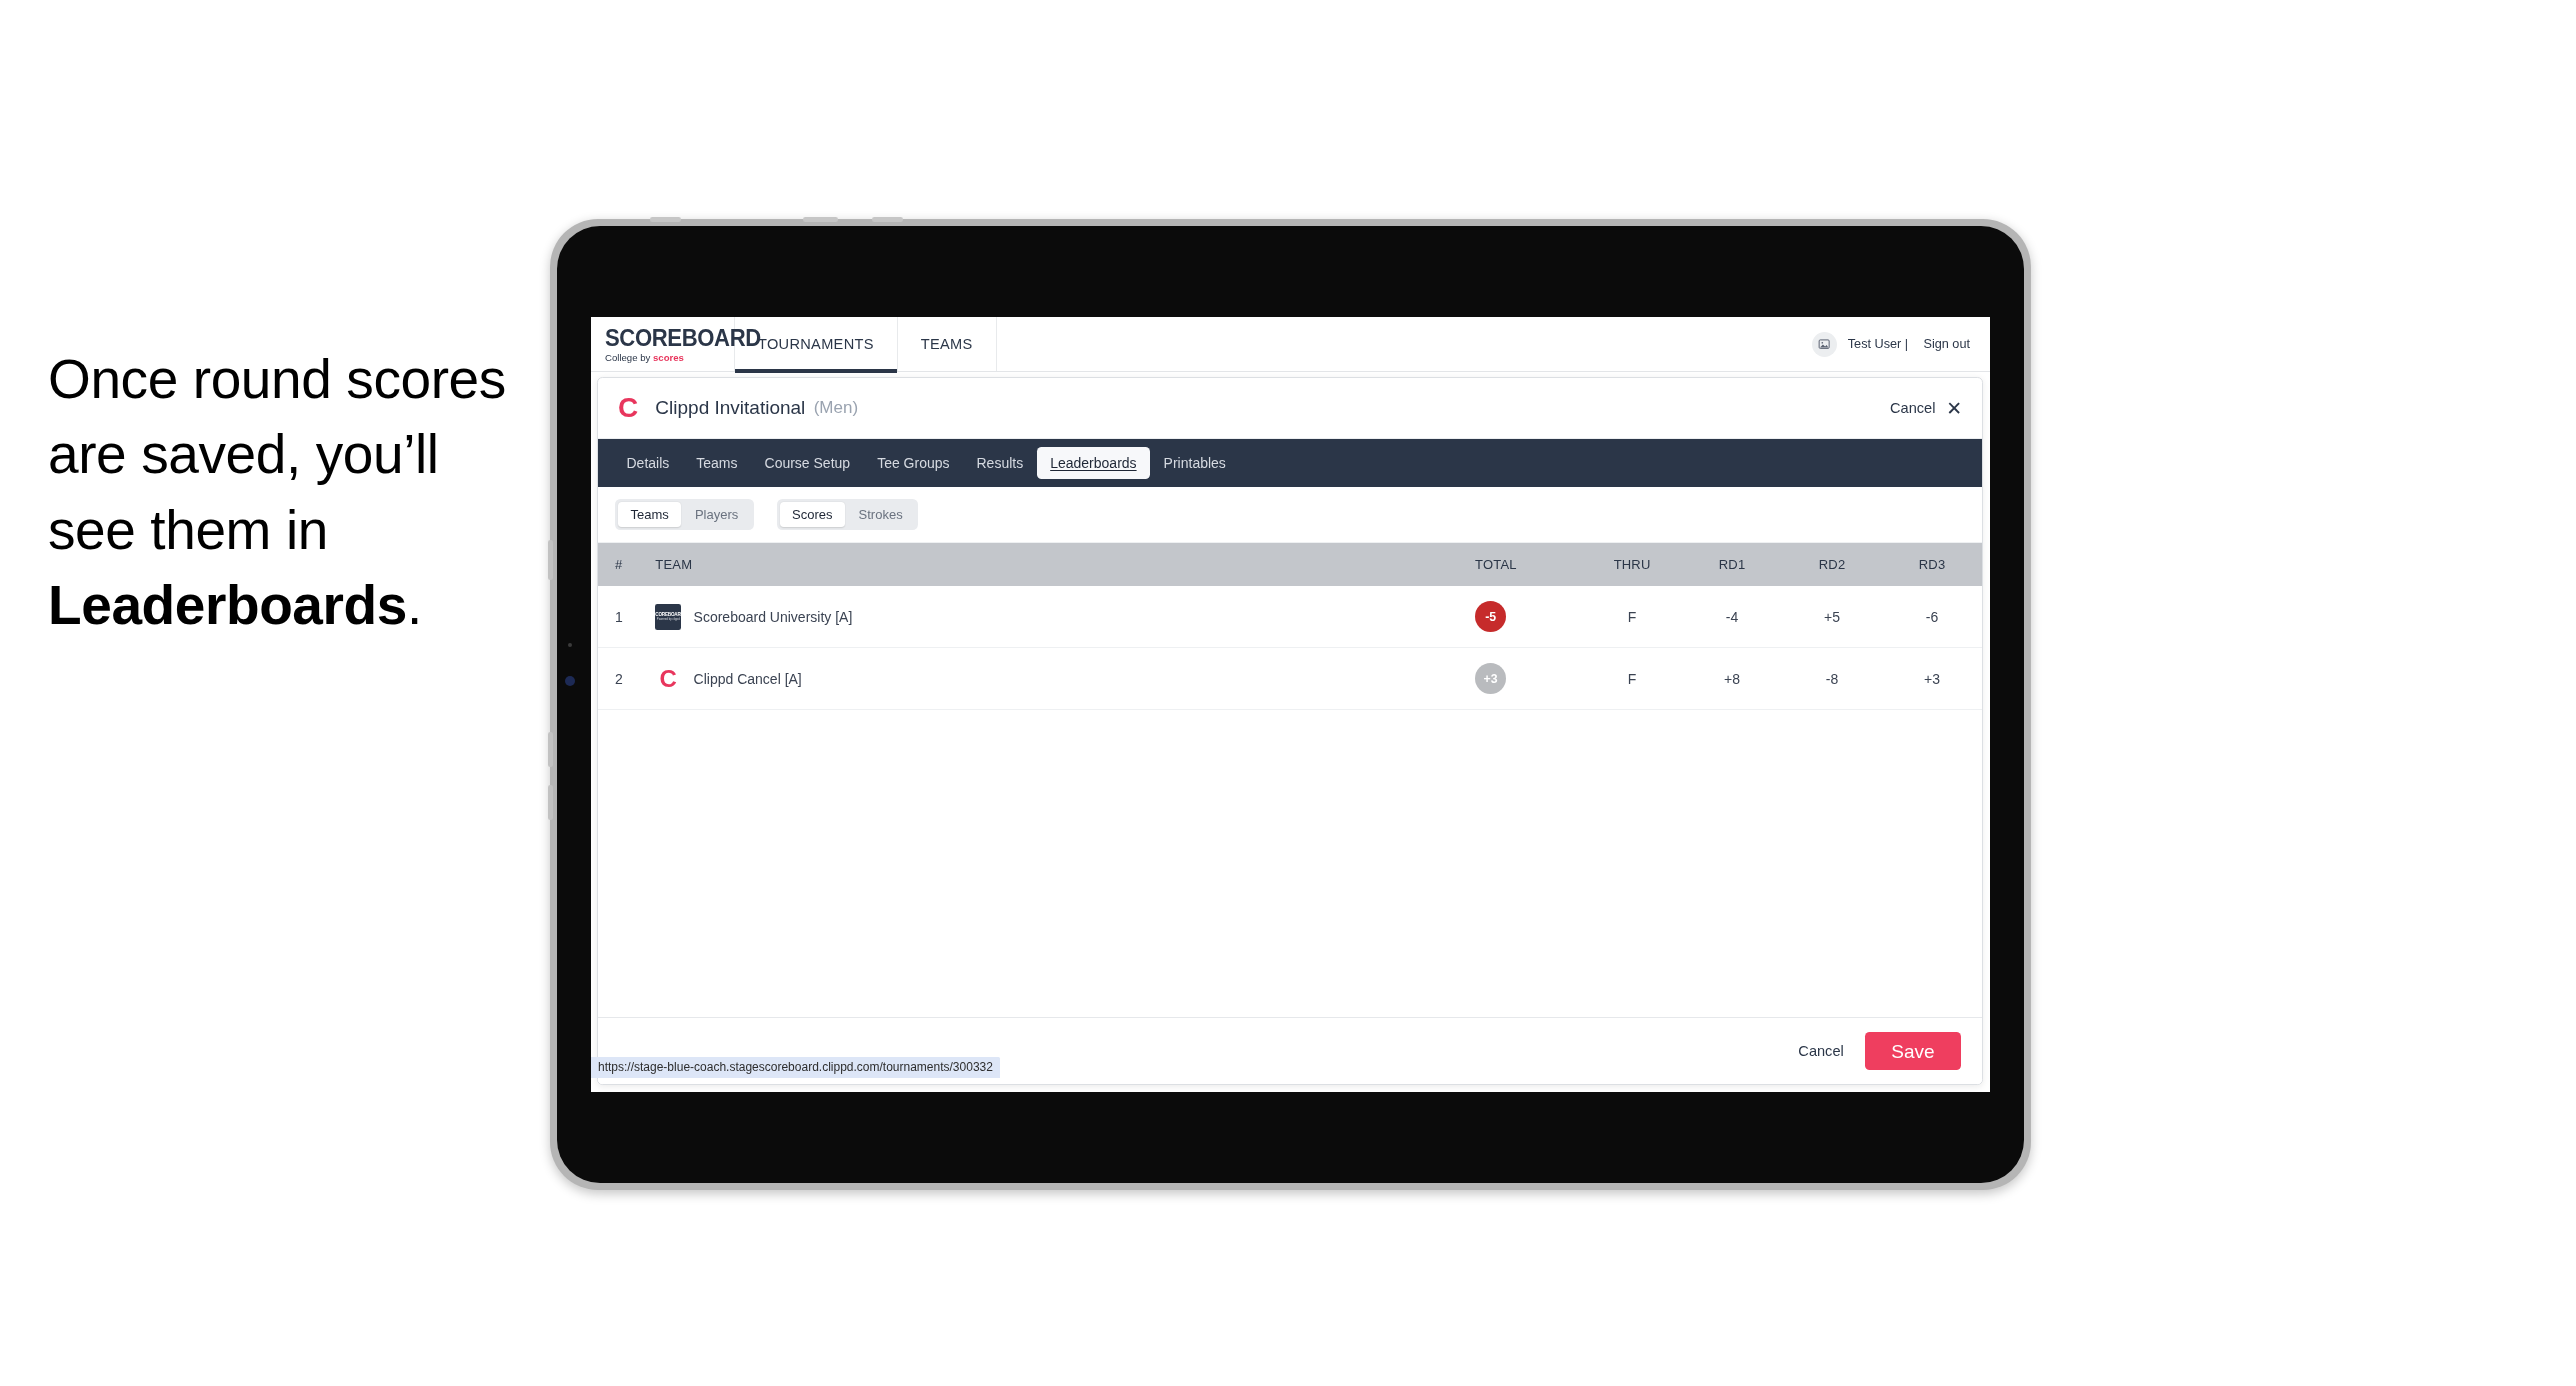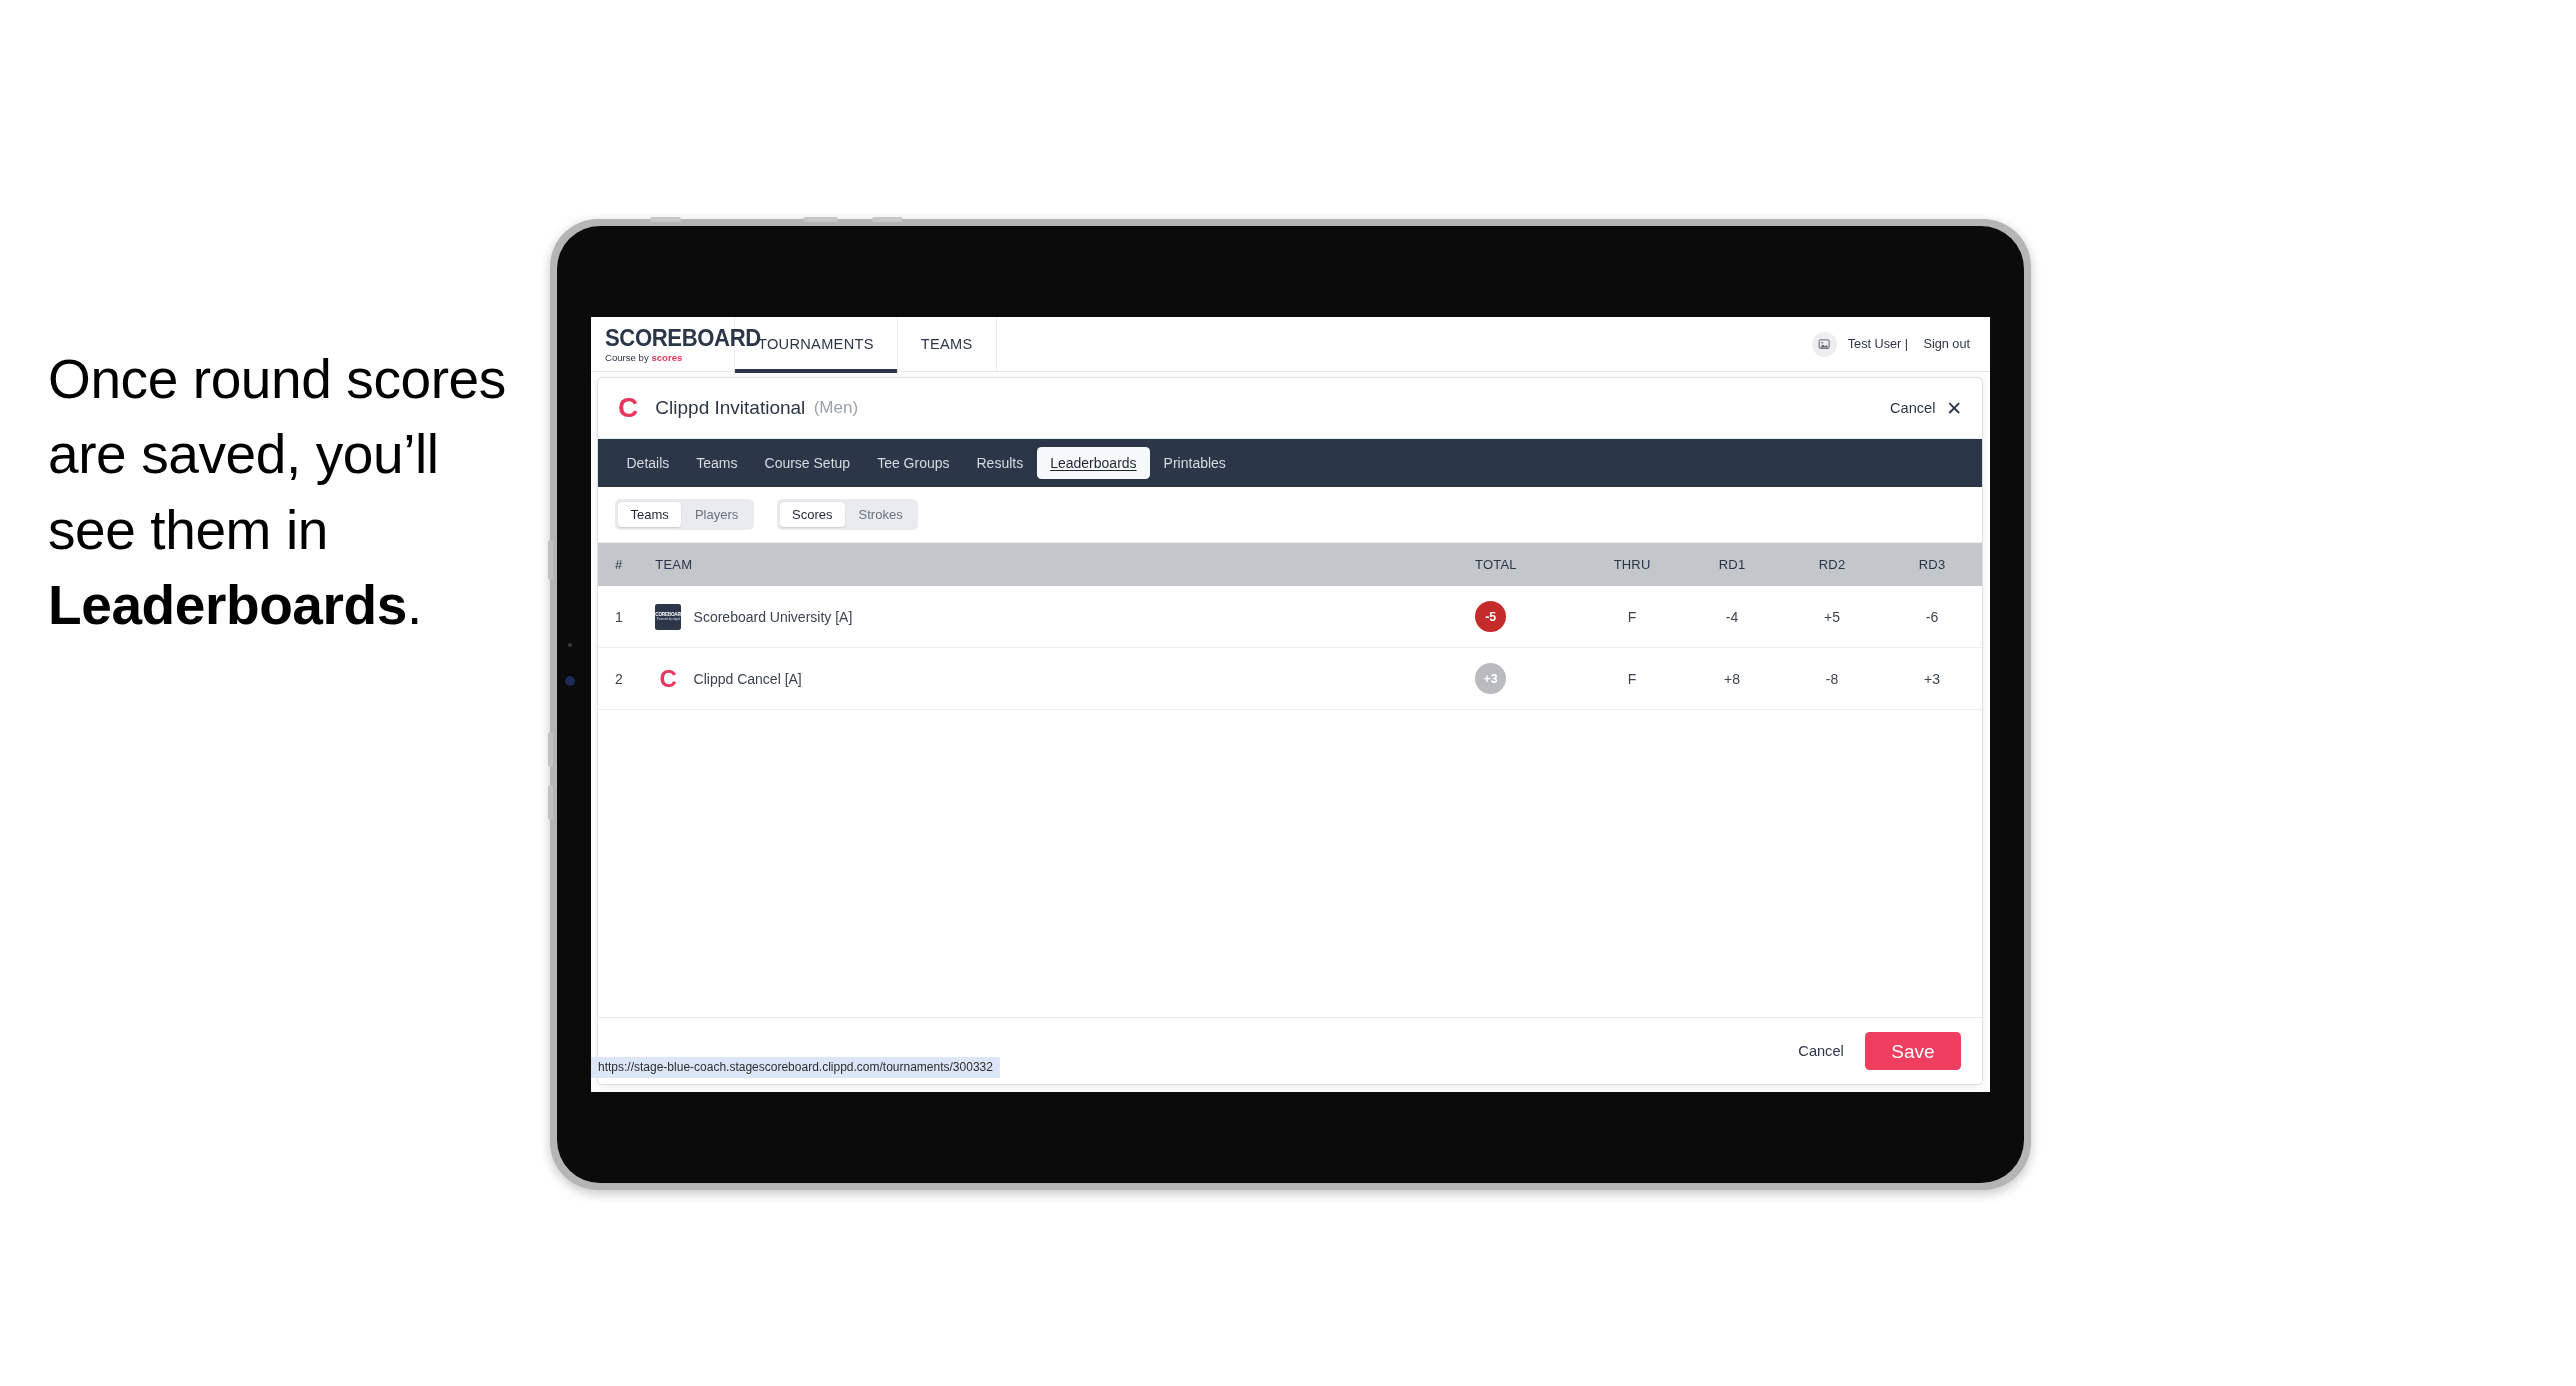--- a/index.html
+++ b/index.html
@@ -414,21 +414,21 @@
     <div class="cam-dot" style="left:15.4px;top:457px;width:10px;height:10px;background:#1d2a55;"></div>
   </div>
 
   <div id="viewport">
 
     <div id="appbar">
 
       <div id="logo-block">
         <div id="logo-word">SCOREBOARD</div>
         <div id="logo-sub">
-          <span>Course by </span><span class="brand">scores</span>
+          <span>College by </span><span class="brand">scores</span>
         </div>
       </div>
 
       <div class="nav-tab active">
         <span>TOURNAMENTS</span>
       </div>
       <div class="nav-tab">
         <span>TEAMS</span>
       </div>
 

